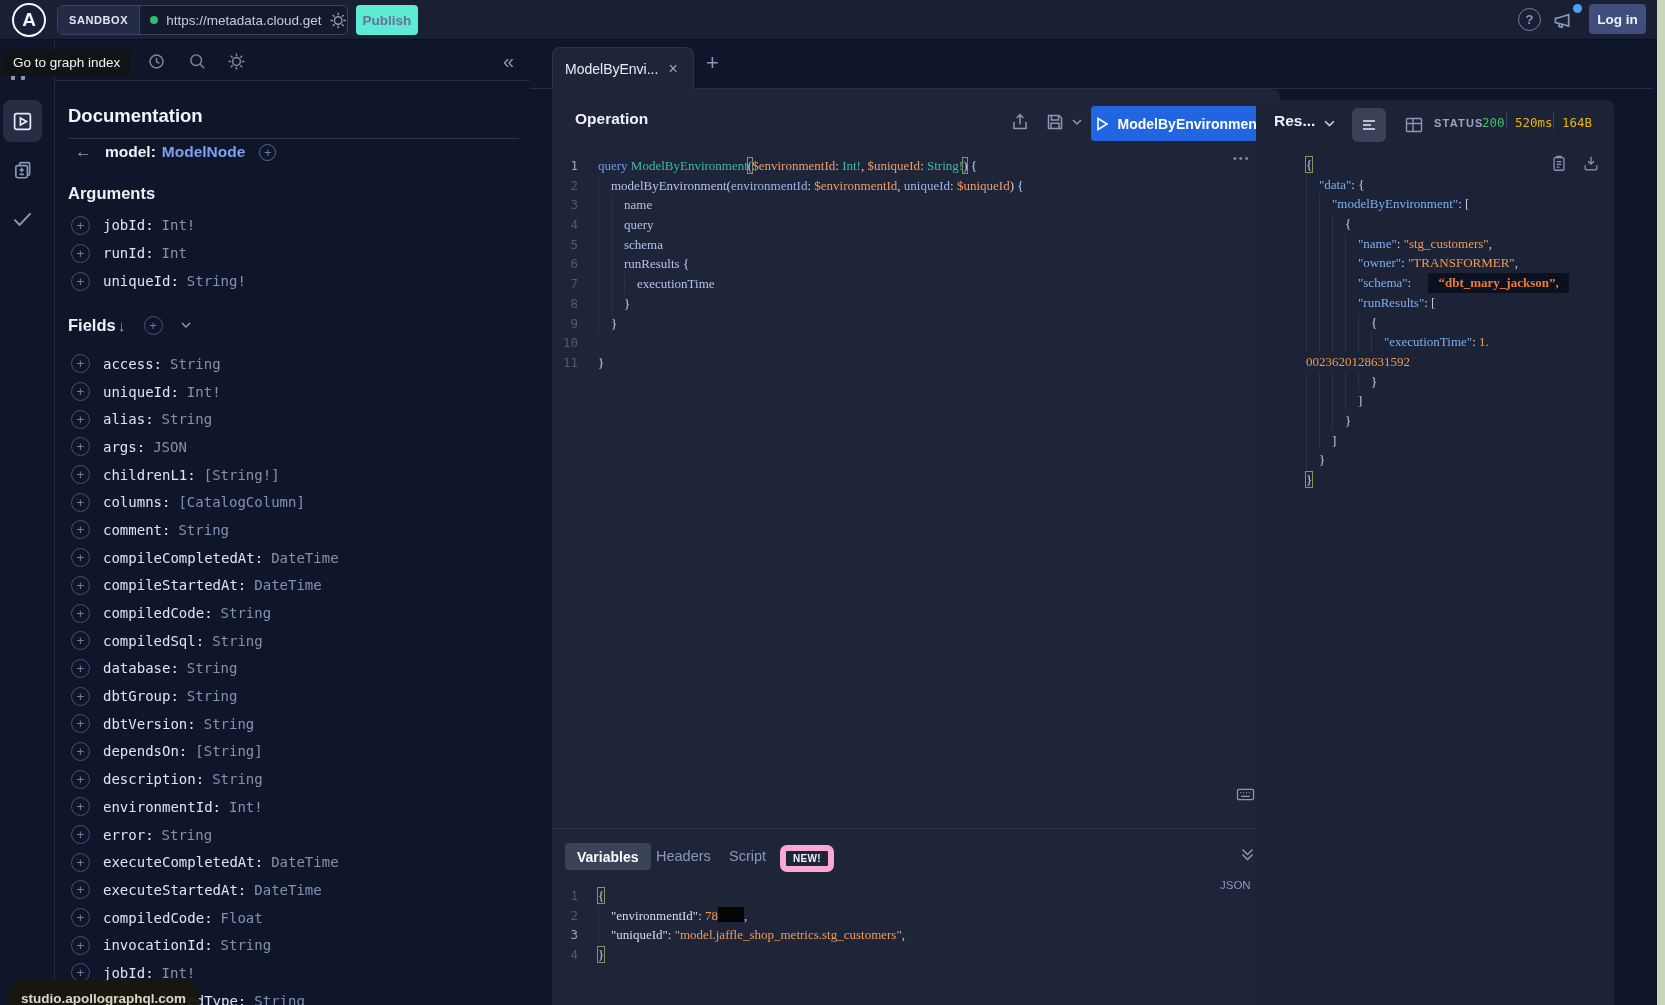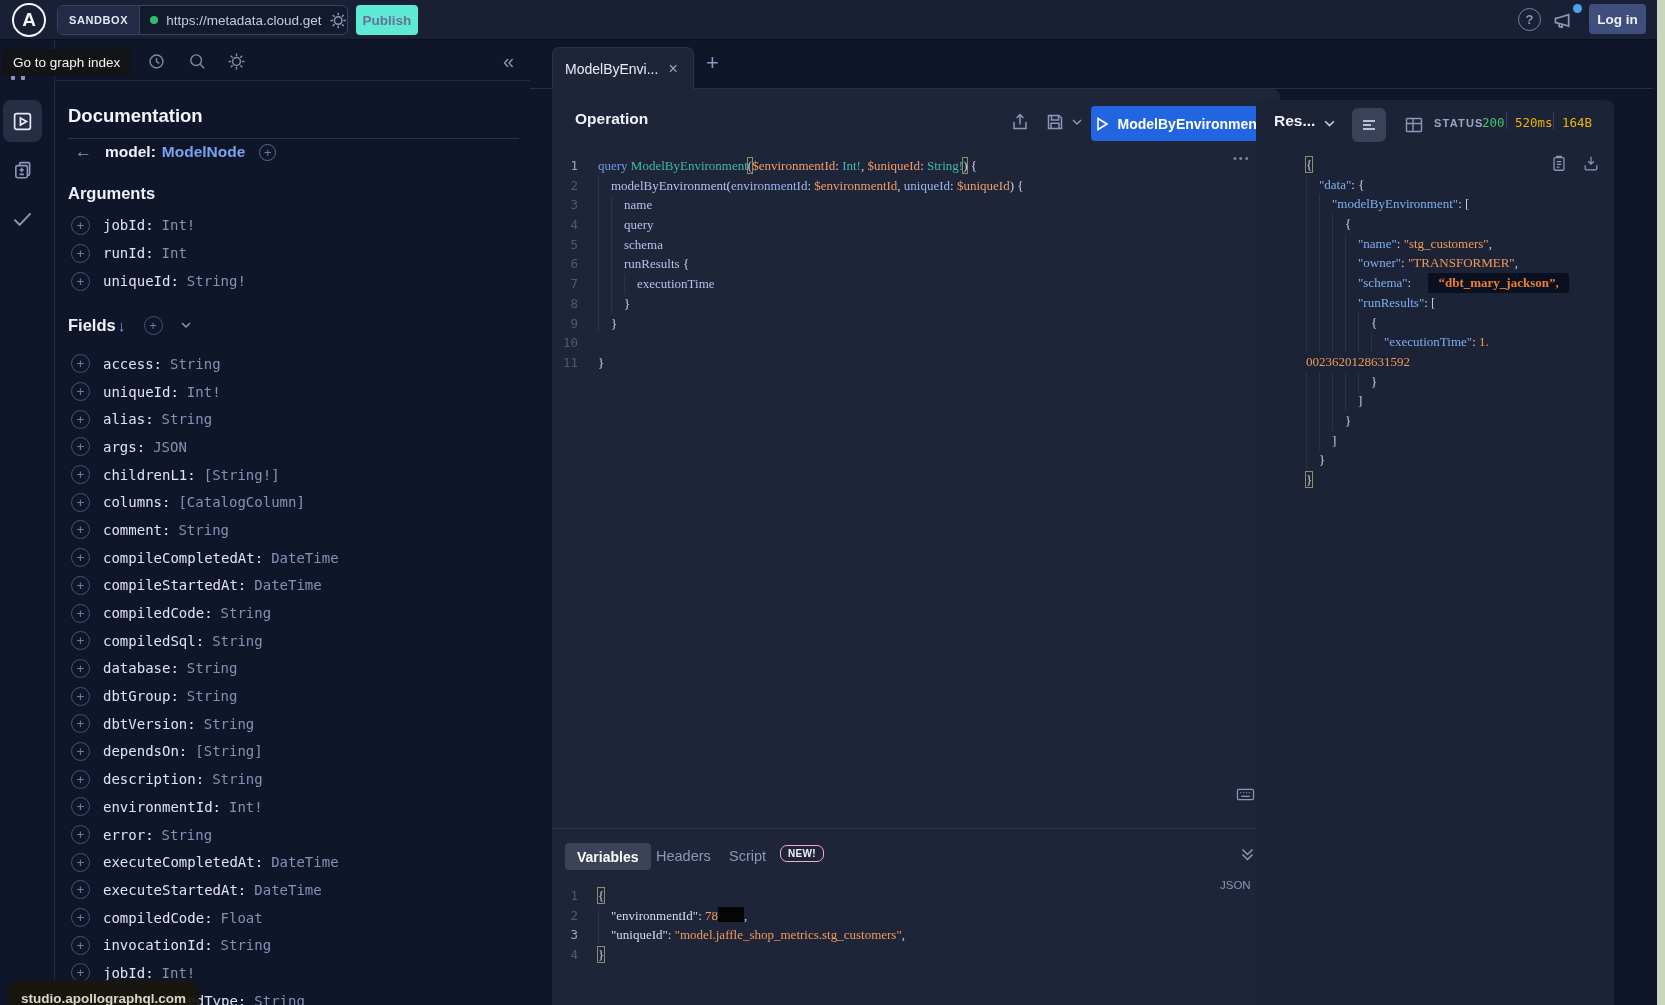--- a/index.html
+++ b/index.html
@@ -91,21 +91,21 @@
   .tk-vkey { color:#d7dcef; }
   .bx { outline:1px solid #8a9064; }
   .redact { display:inline-block; width:26px; height:15px; background:#050505; vertical-align:-2px; }
   .hl-box { display:inline-block; background:#0a101f; color:#ed7e31; font-weight:bold; padding:0 10px; margin-left:14px; border-radius:2px; }
 
   
   .vars { position:absolute; left:0; top:739px; width:728px; height:177px; border-top:1px solid #2b3252; }
   .vtab-active { position:absolute; left:13px; top:14px; height:27px; padding:0 12px; background:#3b4358; border-radius:4px;
                  display:flex; align-items:center; color:#fff; font-weight:bold; font-size:14px;justify-content:flex-end; }
   .vtab { position:absolute; top:19px; color:#8b96b8; font-size:14.5px; }
-  .vbadge { position:absolute; left:228px; top:16px; border:1px solid #f9a8d4; border-radius:7px; padding:2px 7px;
+  .vbadge { position:absolute; left:228px; top:16px; border:6px solid #f9a8d4; border-radius:7px; padding:2px 7px;
             font-size:10px; font-weight:bold; color:#eef1fa; letter-spacing:.3px; }
   .json-mode { position:absolute; left:668px; top:50px; color:#8b96b8; font-size:11.5px; }
 
   
   .view-btn { position:absolute; top:8px; width:34px; height:34px; border-radius:6px; display:flex; align-items:center; justify-content:center; }
   .view-btn.sel { background:#3a4158; }
   .stat-lab { position:absolute; top:17px; font-size:11px; letter-spacing:1.2px; color:#9aa5c5; font-weight:bold; }
   .stat-val { position:absolute; top:15px; font-size:12.5px; font-family:"DejaVu Sans Mono","Liberation Mono",monospace; color:#eab308; }
   .stat-200 { color:#3ec46d; }
   .vsep { position:absolute; top:12px; width:1px; height:17px; background:#39415f; }

